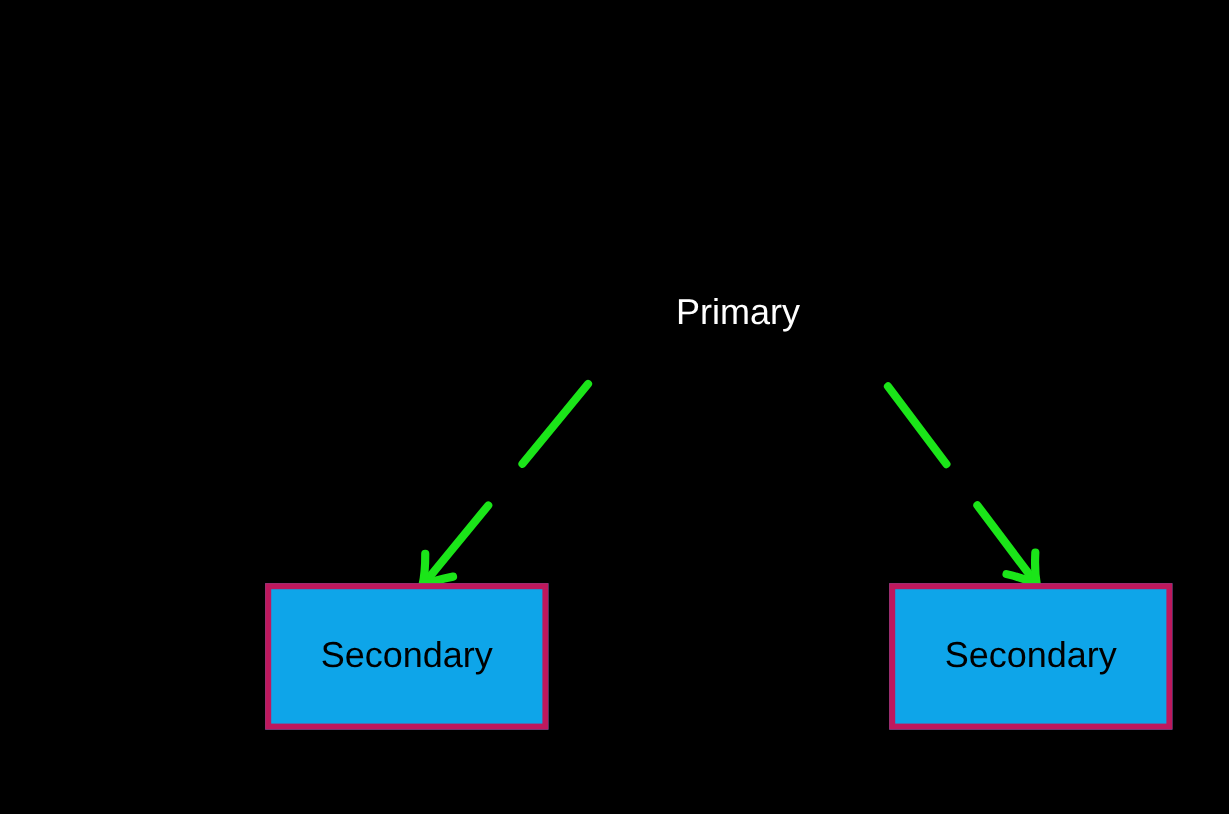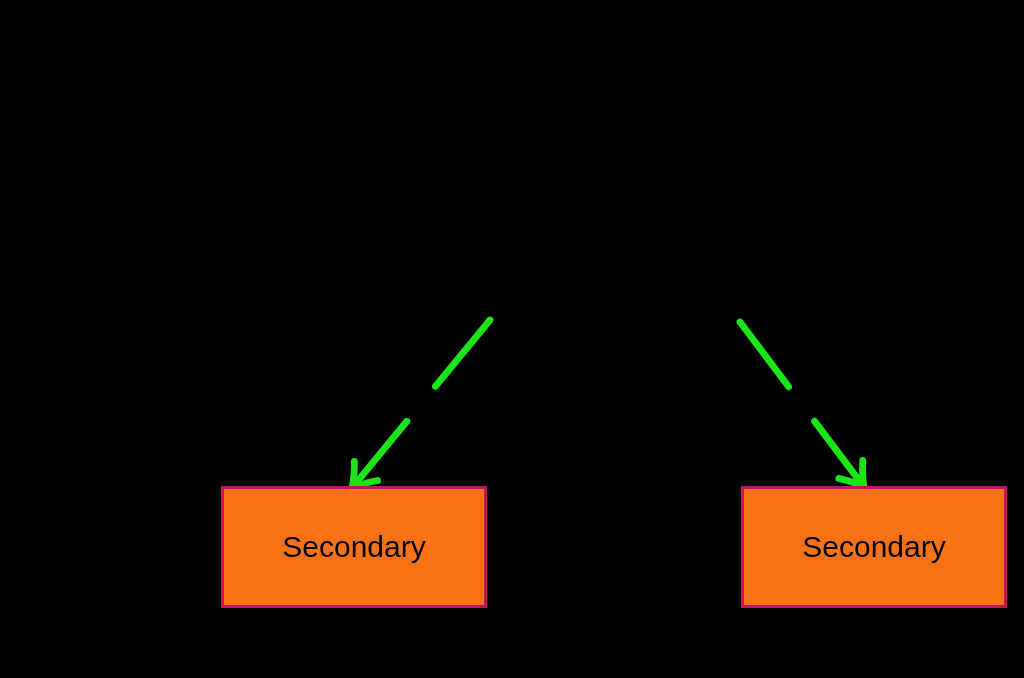--- a/index.html
+++ b/index.html
@@ -30,43 +30,44 @@
     position: absolute;
     left: 0;
     top: 0;
     width: 1024px;
     height: 678px;
     display: block;
   }
   .secondary-box {
     position: absolute;
     top: 486px;
-    width: 266px;
+    width: 236px;
     height: 122px;
-    background: #f97316;
-    border: 3px solid #be185d;
+    background: #0ea5e9;
+    border: 5px solid #be185d;
     box-sizing: border-box;
     display: flex;
     align-items: center;
     justify-content: center;
   }
   .secondary-box.left  { left: 221px; }
   .secondary-box.right { left: 741px; }
   .secondary-label {
     color: #000000;
     font-size: 30px;
     line-height: 34px;
     font-weight: 400;
   }
 </style>
 </head>
 <body>
 
 <div class="canvas">
 
+  <div class="primary-label">Primary</div>
 
   <svg class="arrows-layer" viewBox="0 0 1024 678" xmlns="http://www.w3.org/2000/svg">
     <defs>
       <marker id="arrowhead" markerUnits="userSpaceOnUse" markerWidth="40" markerHeight="60" refX="31" refY="30" orient="auto">
         <path d="M 9 15 Q 21 25 31 30 Q 21 35 9 45" fill="none" stroke="#1be519" stroke-width="6.8" stroke-linecap="round" stroke-linejoin="round"></path>
       </marker>
     </defs>
 
     <line x1="490" y1="320" x2="352" y2="488" stroke="#1be519" stroke-width="6.8" stroke-linecap="round" stroke-dasharray="86 45" marker-end="url(#arrowhead)"></line>
 

